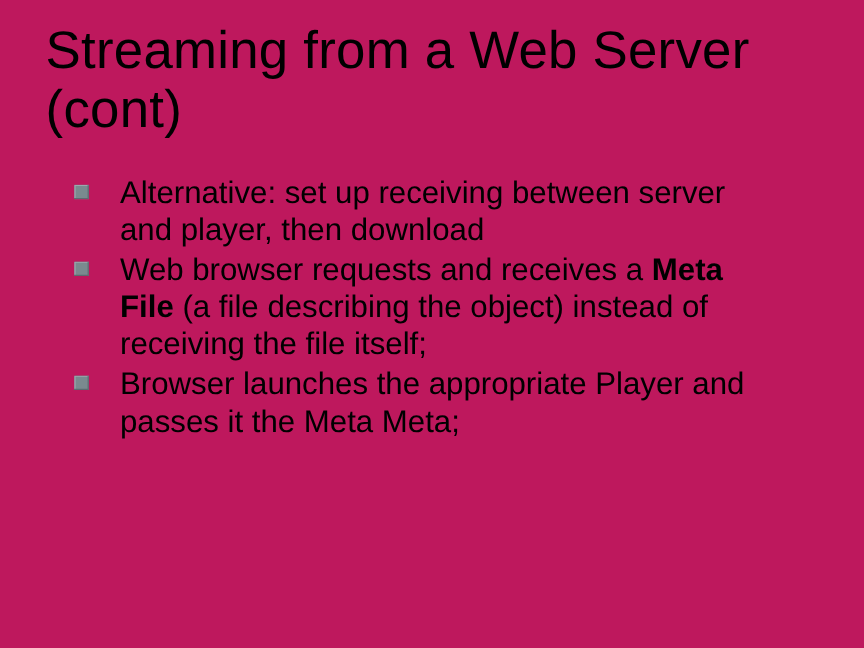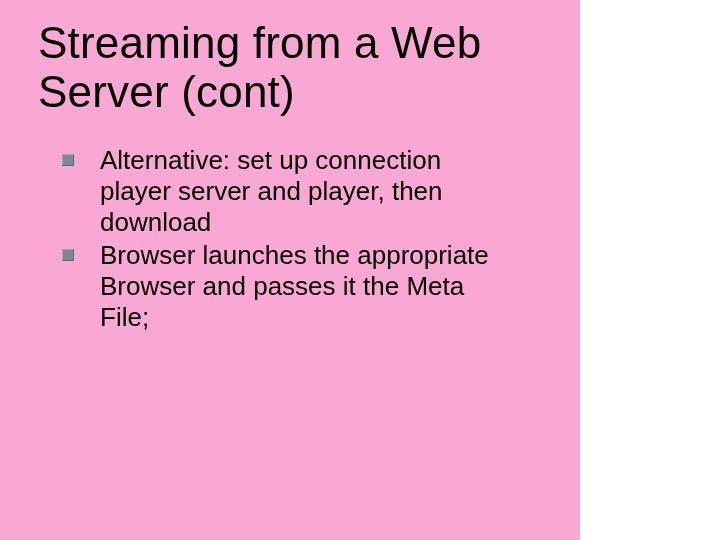--- a/index.html
+++ b/index.html
@@ -6,25 +6,25 @@
     margin: 0;
     padding: 0;
     width: 720px;
     height: 540px;
     background: #fff;
     font-family: Verdana, Geneva, sans-serif;
     color: #000;
     overflow: hidden;
   }
   .slide {
-    width: 580px;
+    width: 720px;
     height: 540px;
     box-sizing: border-box;
     padding: 18px 38px 24px 38px;
-    background: #f9a8d4;
+    background: #be185d;
   }
   .title {
     font-size: 44px;
     line-height: 1.12;
     font-weight: 400;
     margin: 0 0 28px 0;
     letter-spacing: 0.2px;
   }
   ul.body {
     list-style: none;
@@ -50,19 +50,22 @@
   }
   .b { font-weight: 700; }
 </style>
 </head>
 <body>
 
 <div class="slide">
   <h1 class="title">Streaming from a Web Server (cont)</h1>
   <ul class="body">
     <li>
-      <span>Alternative: set up connection player server and player, then download</span><span class="b"></span><span></span>
+      <span>Alternative: set up receiving between server and player, then download</span><span class="b"></span><span></span>
     </li>
     <li>
-      <span>Browser launches the appropriate Browser and passes it the Meta File;</span><span class="b"></span><span></span>
+      <span>Web browser requests and receives a </span><span class="b">Meta File</span><span> (a file describing the object) instead of receiving the file itself;</span>
+    </li>
+    <li>
+      <span>Browser launches the appropriate Player and passes it the Meta Meta;</span><span class="b"></span><span></span>
     </li>
   </ul>
 </div>
 
 </body></html>

